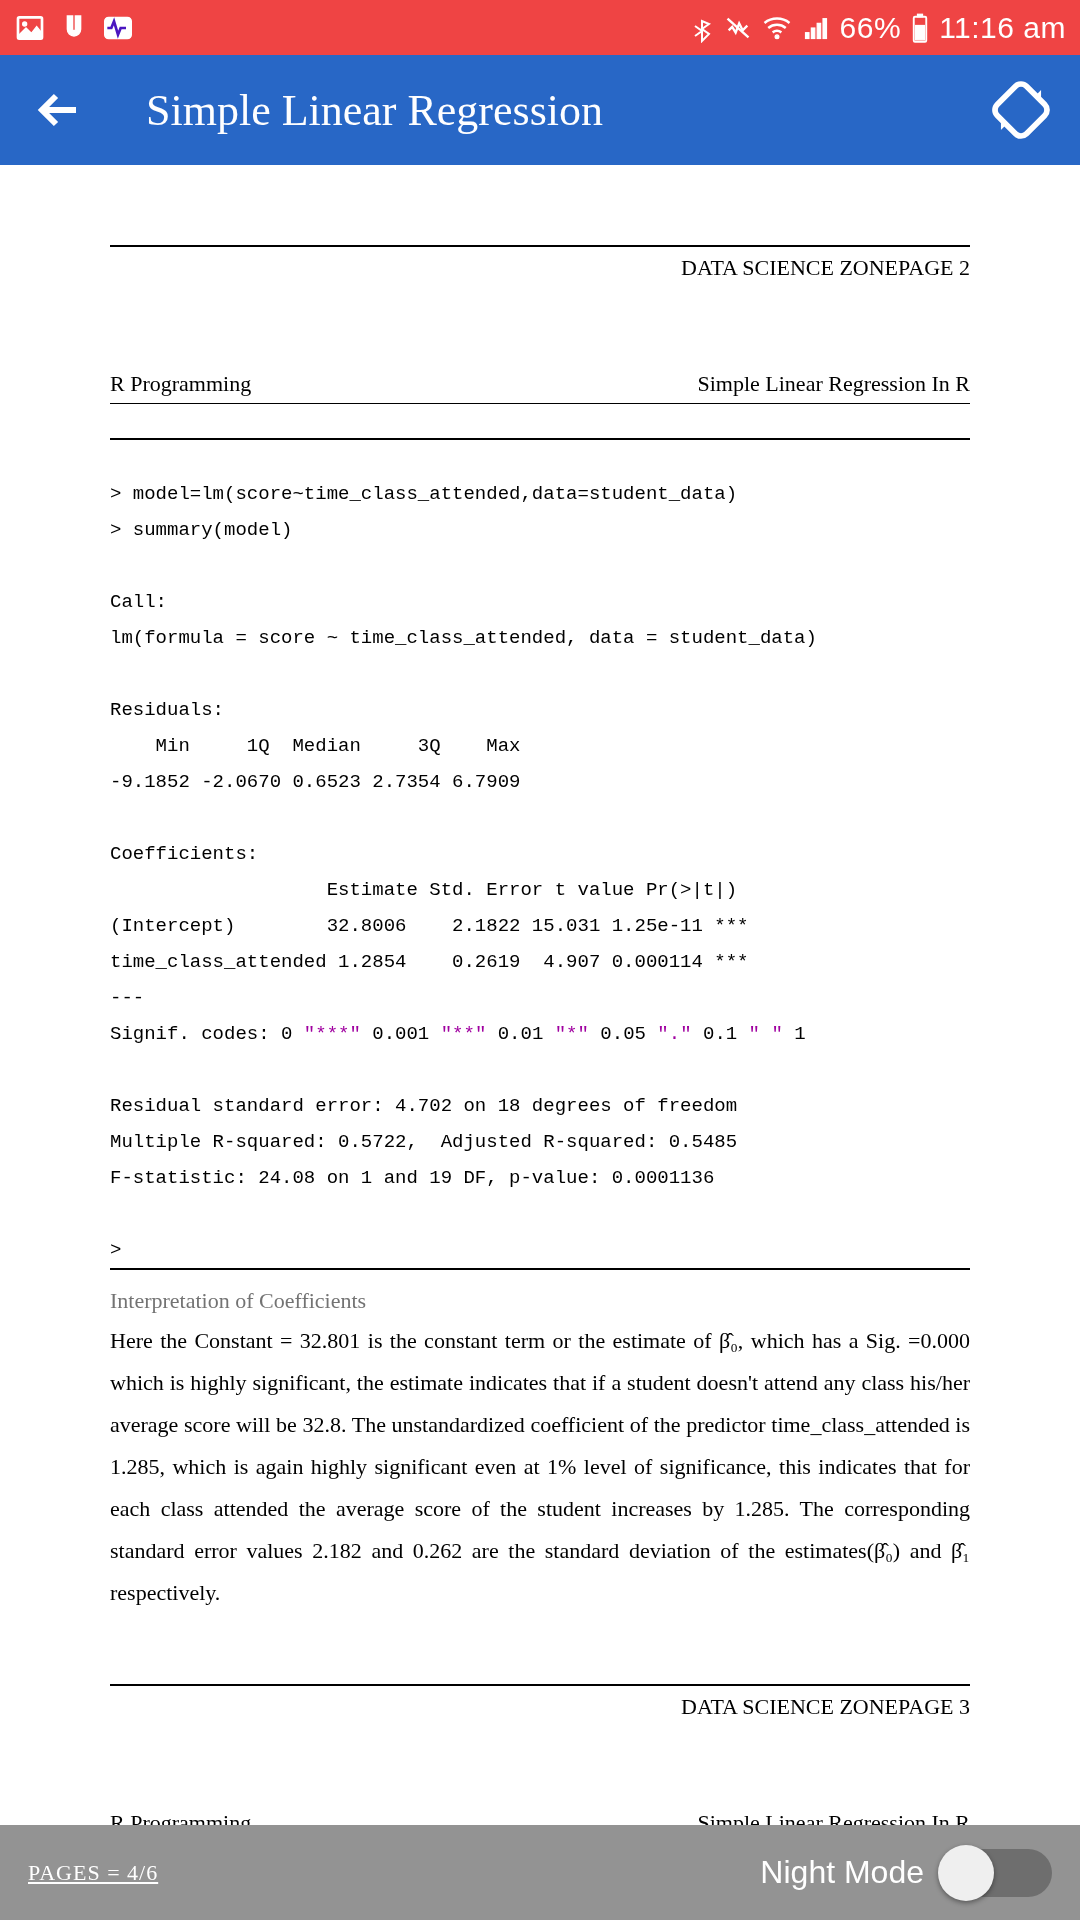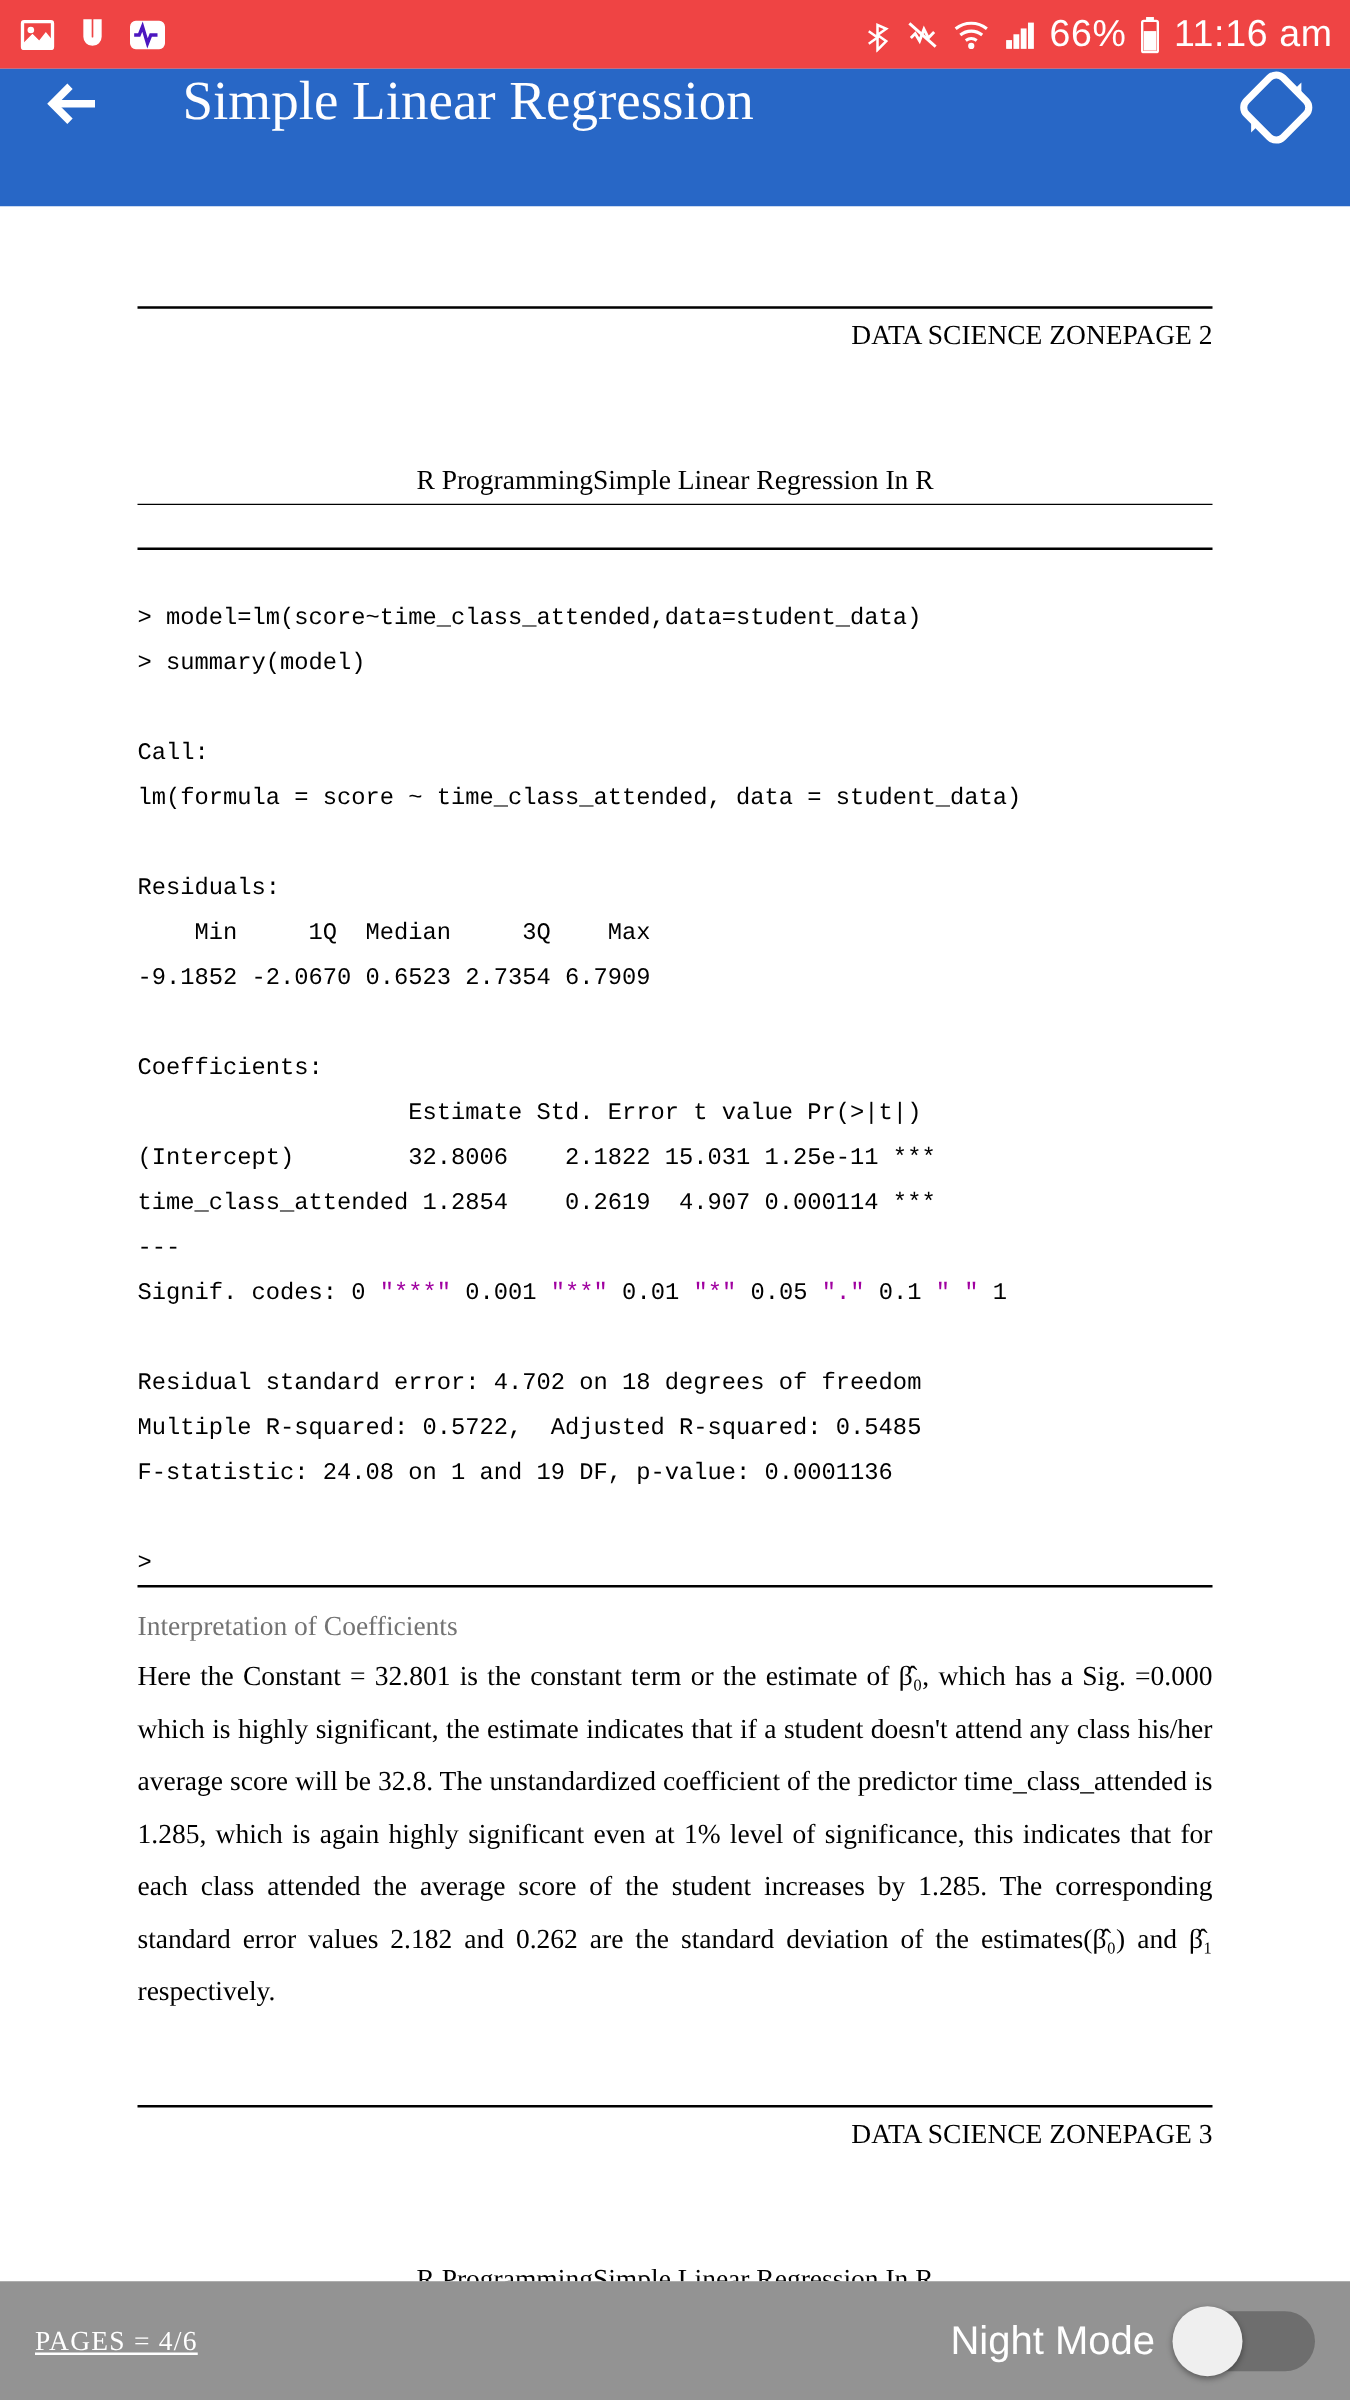--- a/index.html
+++ b/index.html
@@ -24,21 +24,21 @@
   }
   .status-left { display:flex; gap:12px; align-items:center; }
   .status-right { display:flex; gap:10px; align-items:center; font-size:30px; font-weight:400; letter-spacing:0.5px;}
   .status-icon { width:32px; height:32px; display:inline-block; }
   .status-icon svg { width:100%; height:100%; fill:#fff; stroke:#fff; }
 
   
   .app-bar {
     width:100%; height:110px;
     background:#2867c6;
-    display:flex; 
+    display:flex; align-items:center;
     padding:0 30px;
     color:#fff;
     position:relative;
   }
   .app-bar .back { width:56px; height:56px; display:flex; align-items:center; justify-content:center; margin-right:60px;}
   .app-bar .back svg { width:48px; height:48px; stroke:#fff; fill:none; stroke-width:3;}
   .app-bar .title { font-size:44px; font-weight:400; font-family:"Times New Roman", serif; color:#fefeff;}
   .app-bar .rotate { position:absolute; right:28px; width:62px; height:62px;}
   .app-bar .rotate svg { width:100%; height:100%; fill:#fff; }
 
@@ -47,21 +47,21 @@
     position:absolute; top:195px; left:0; right:0; bottom:95px;
     background:#fff;
     overflow:hidden;
     padding:0 110px;
   }
 
   hr.rule { border:none; border-top:2px solid #000; margin:0; }
 
   .hdr-row { display:flex; justify-content:flex-end; font-size:22px; padding:8px 0 0 0; font-family:"Times New Roman", serif;}
 
-  .section-title-row { display:flex; justify-content:center; font-size:22px; padding-bottom:6px; border-bottom:1.5px solid #000; font-family:"Times New Roman", serif; }
+  .section-title-row { display:flex; justify-content:space-between; font-size:22px; padding-bottom:6px; border-bottom:1.5px solid #000; font-family:"Times New Roman", serif; }
   .spacer-md { height:34px; }
   .spacer-lg { height:90px; }
 
   .code {
     font-family: "Courier New", Courier, monospace;
     font-size:19px;
     line-height:36px;
     white-space:pre;
     color:#000;
   }

